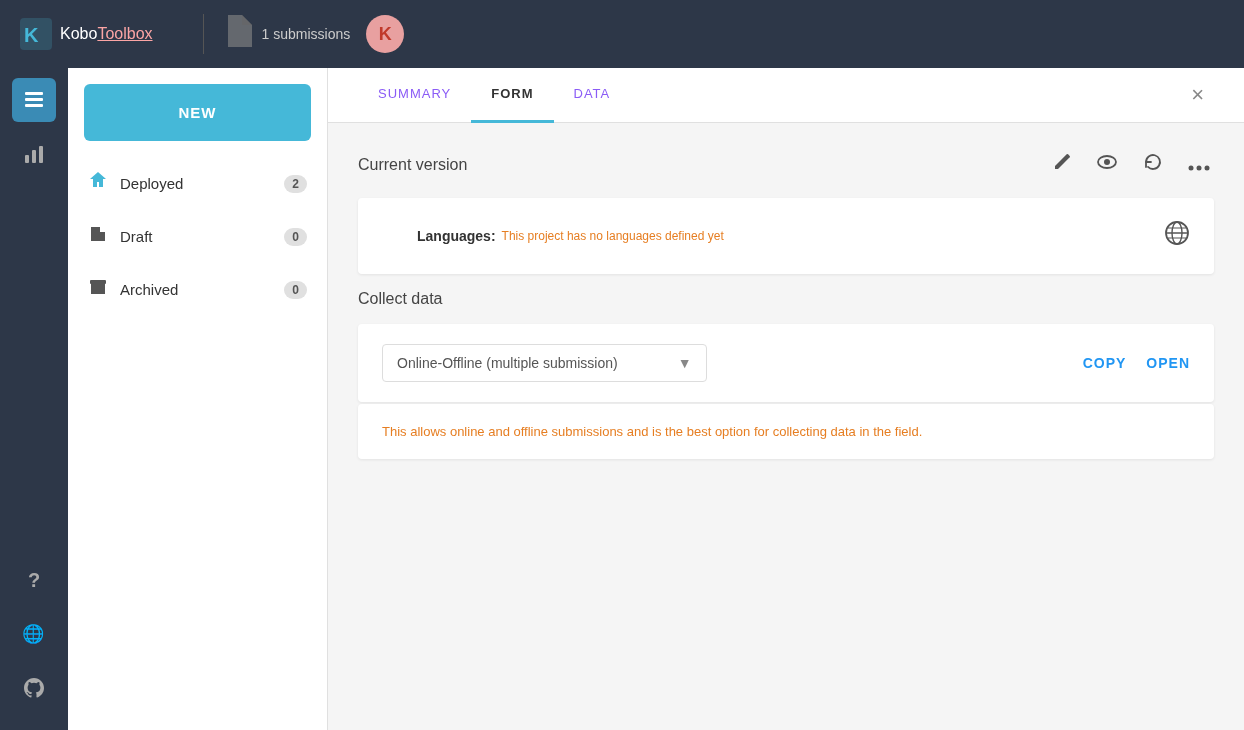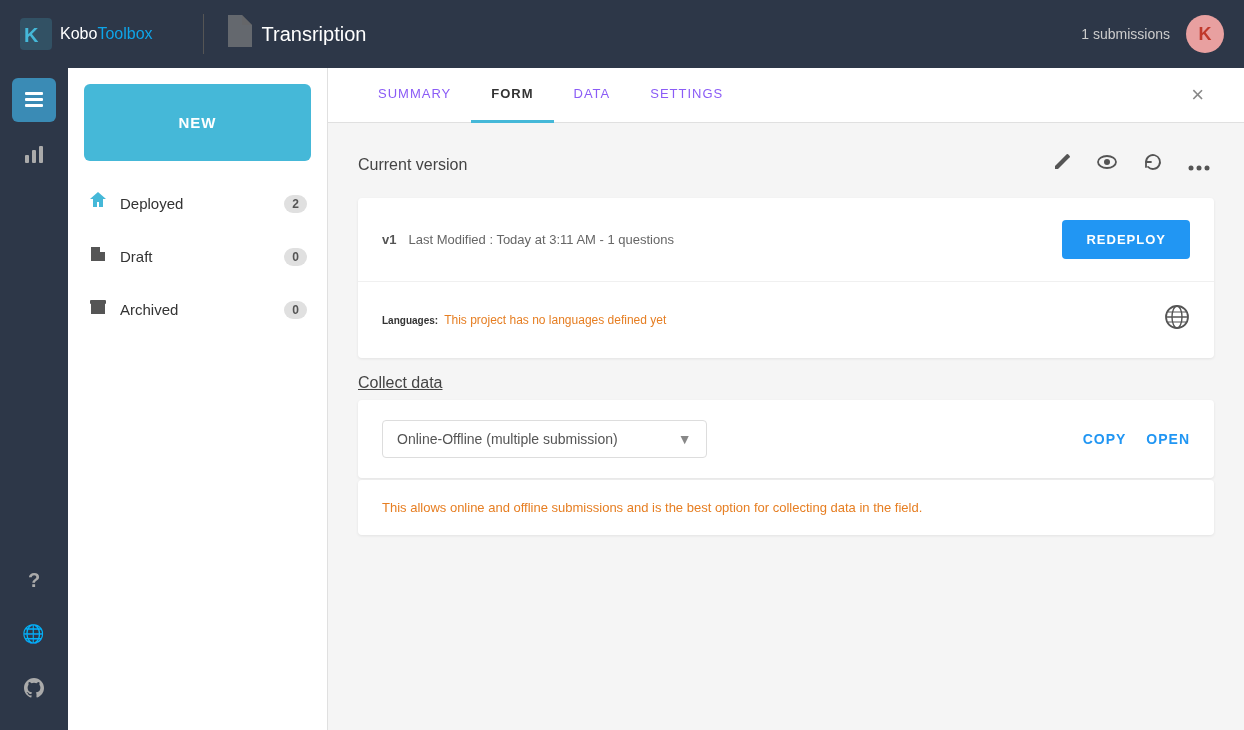--- a/index.html
+++ b/index.html
@@ -18,21 +18,21 @@
       display: flex;
       align-items: center;
       gap: 8px;
       margin-right: 30px;
     }
     .logo-icon {
       width: 32px;
       height: 32px;
     }
     .logo-kobo { color: #fff; }
-    .logo-toolbox { color: #0ea5e9; }
+    .logo-toolbox { color: #fca5a5; text-decoration: underline; }
 
     .header-divider {
       width: 1px;
       height: 40px;
       background: #555;
       margin: 0 20px;
     }
 
     .header-project-icon {
       color: #aaa;
@@ -124,21 +124,21 @@
       flex-direction: column;
       padding: 16px 0;
     }
 
     .new-button {
       margin: 0 16px 16px 16px;
       background: #45b8d8;
       color: #fff;
       border: none;
       border-radius: 6px;
-      padding: 30px 0;
+      padding: 20px 0;
       font-size: 15px;
       font-weight: 700;
       letter-spacing: 1px;
       cursor: pointer;
       width: calc(100% - 32px);
     }
 
     .sidebar-item {
       display: flex;
       align-items: center;
@@ -291,23 +291,24 @@
     }
 
     .languages-row {
       display: flex;
       align-items: center;
       padding: 22px 24px;
     }
 
     .languages-label {
       font-weight: 700;
-      font-size: 10px;
+      font-size: 14px;
       color: #333;
       margin-right: 6px;
+      margin-left: 35px;
     }
 
     .languages-value {
       color: #e67e22;
       font-size: 12px;
       flex: 1;
     }
 
     .globe-icon {
       font-size: 24px;
@@ -316,22 +317,21 @@
     }
 
     
     .collect-section {
       margin-top: 8px;
     }
 
     .collect-title {
       font-size: 16px;
       color: #444;
-      margin-bottom: 8px;
-      text-decoration: underline;
+      margin-bottom: 16px;
     }
 
     .collect-row {
       background: #fff;
       border-radius: 4px;
       padding: 20px 24px;
       display: flex;
       align-items: center;
       margin-bottom: 2px;
       box-shadow: 0 1px 3px rgba(0,0,0,0.08);
@@ -397,21 +397,20 @@
 
   <div class="header-divider"></div>
 
   <span class="header-project-icon">
     <svg width="28" height="32" viewBox="0 0 28 32" fill="none">
       <path d="M4 0h14l10 10v22H4V0z" fill="#888" opacity="0.6"></path>
       <path d="M18 0l10 10H18V0z" fill="#666" opacity="0.6"></path>
     </svg>
   </span>
 
-  <span class="header-title">Transription</span>
 
   <div class="header-right">
     <span class="submissions-count">1 submissions</span>
     <div class="avatar">K</div>
   </div>
 </div>
 
 <div class="main-layout">
 
   <div class="icon-bar">
@@ -475,21 +474,20 @@
       <span class="sidebar-item-badge">0</span>
     </div>
   </div>
 
   <div class="content-area">
 
     <div class="tabs-bar">
       <div class="tab">SUMMARY</div>
       <div class="tab active">FORM</div>
       <div class="tab">DATA</div>
-      <div class="tab">SETTINGS</div>
       <span class="tabs-close">×</span>
     </div>
 
     <div class="content-panel">
 
       <div class="section-header">
         <span class="section-title">Current version</span>
         <div class="section-actions">
           <button class="section-action-btn">
             <svg width="20" height="20" viewBox="0 0 20 20" fill="#555">
@@ -512,25 +510,20 @@
             <svg width="22" height="6" viewBox="0 0 22 6" fill="#555">
               <circle cx="3" cy="3" r="2.5"></circle>
               <circle cx="11" cy="3" r="2.5"></circle>
               <circle cx="19" cy="3" r="2.5"></circle>
             </svg>
           </button>
         </div>
       </div>
 
       <div class="card">
-        <div class="version-row">
-          <span class="version-badge">v1</span>
-          <span class="version-info">Last Modified : Today at 3:11 AM - 1 questions</span>
-          <button class="redeploy-btn">REDEPLOY</button>
-        </div>
         <div class="languages-row">
           <span class="languages-label">Languages:</span>
           <span class="languages-value">This project has no languages defined yet</span>
           <span class="globe-icon">
             <svg width="26" height="26" viewBox="0 0 26 26" fill="none">
               <circle cx="13" cy="13" r="11" stroke="#555" stroke-width="1.8"></circle>
               <ellipse cx="13" cy="13" rx="5" ry="11" stroke="#555" stroke-width="1.4"></ellipse>
               <line x1="2" y1="13" x2="24" y2="13" stroke="#555" stroke-width="1.4"></line>
               <line x1="4" y1="8" x2="22" y2="8" stroke="#555" stroke-width="1.2"></line>
               <line x1="4" y1="18" x2="22" y2="18" stroke="#555" stroke-width="1.2"></line>

